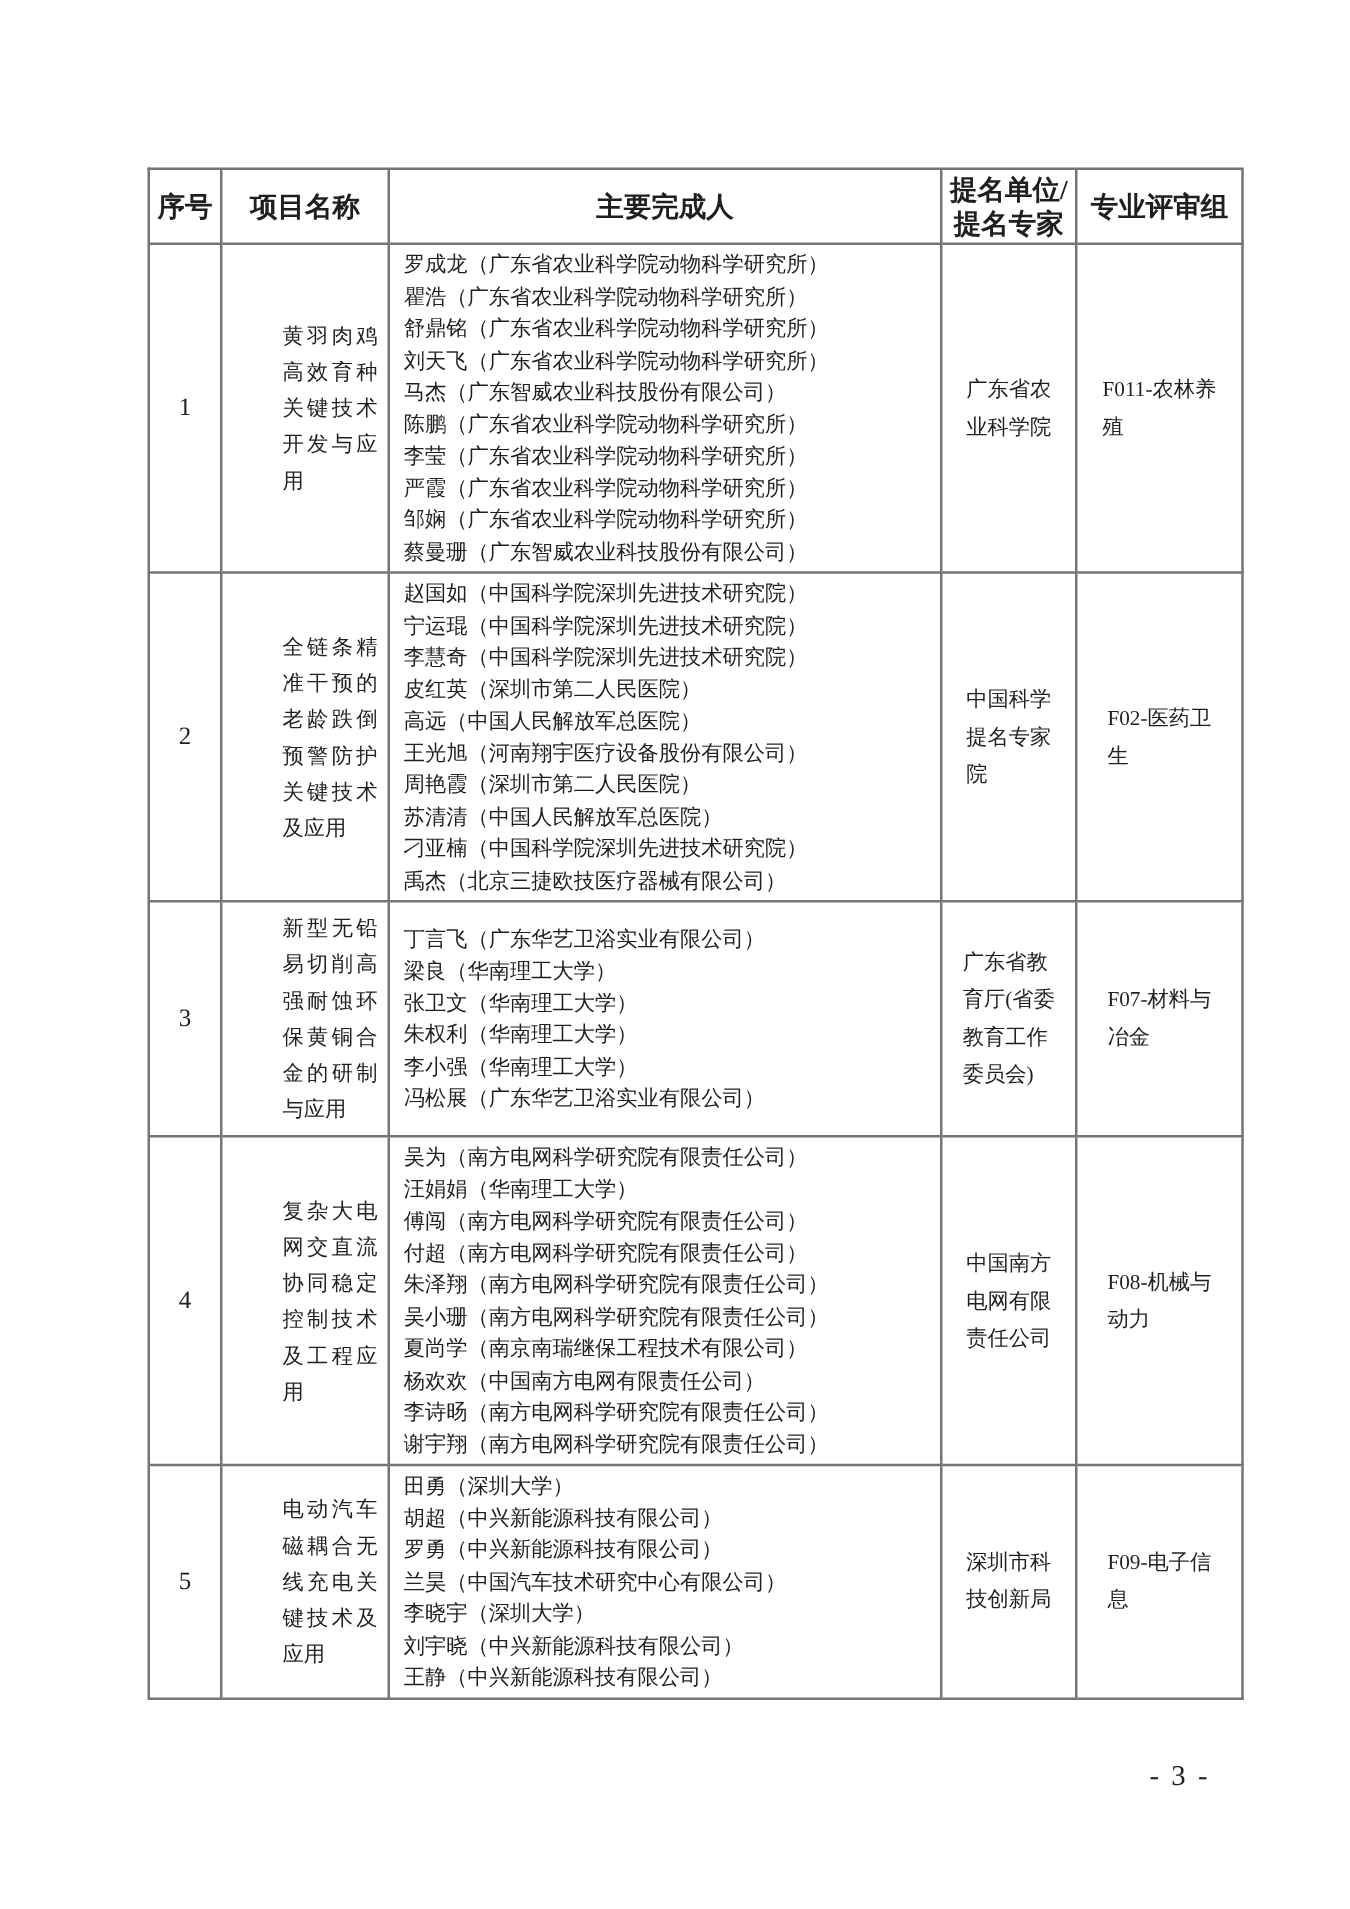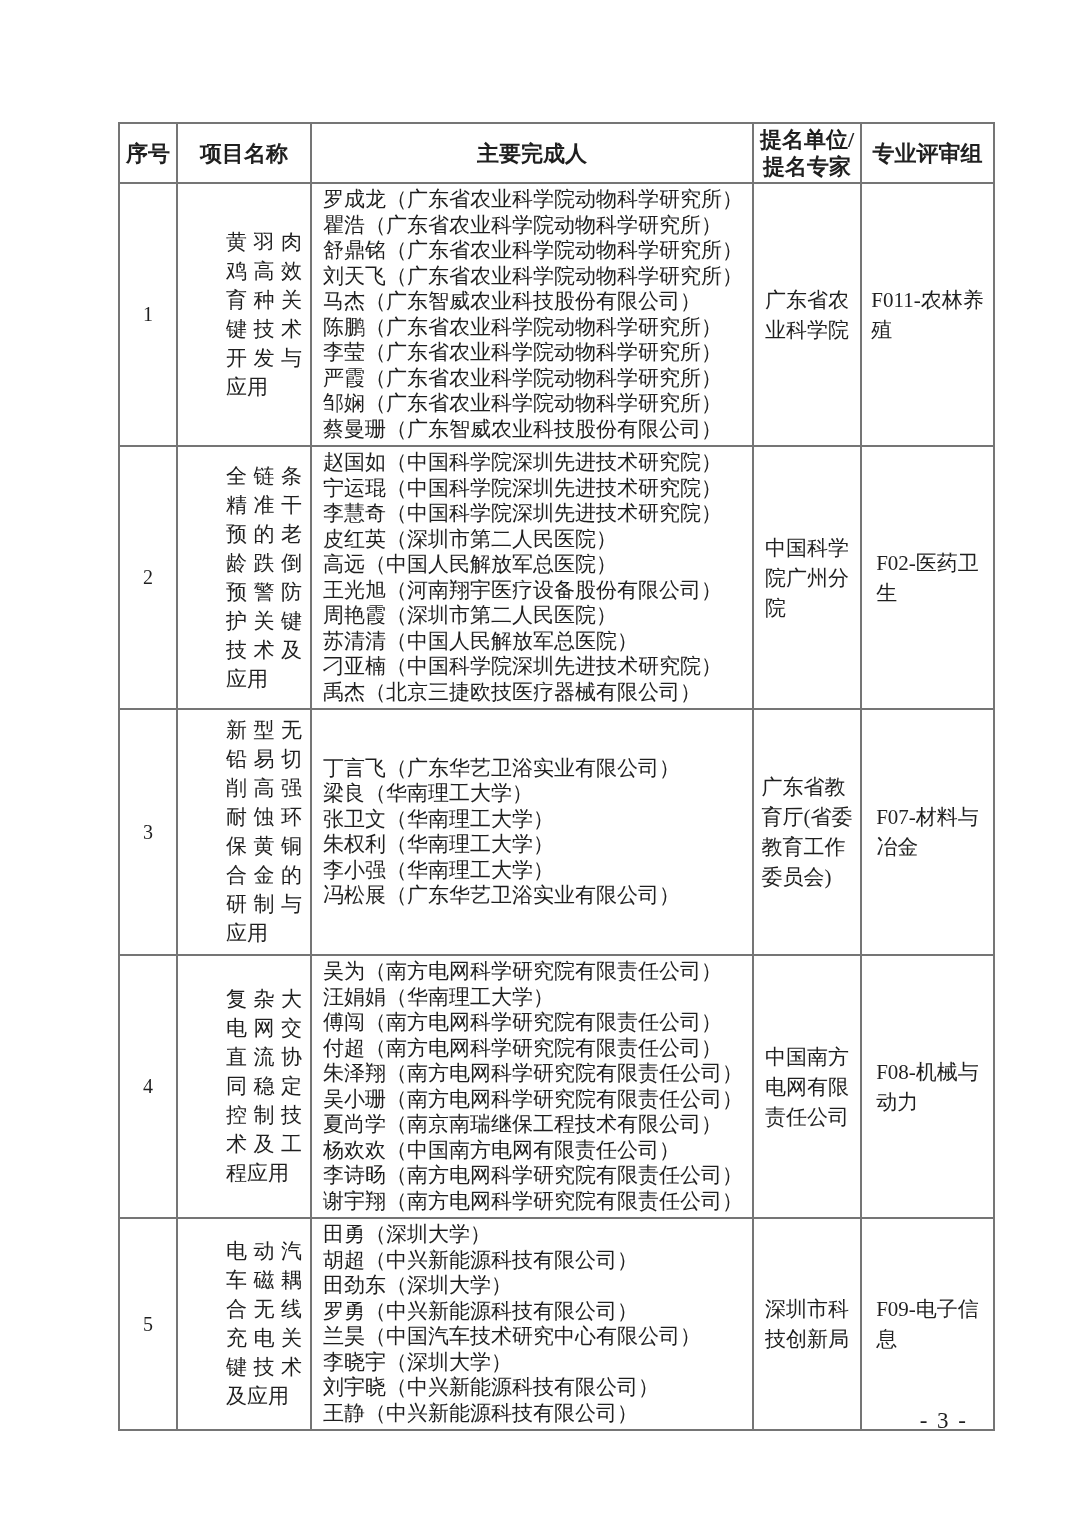--- a/index.html
+++ b/index.html
@@ -14,37 +14,37 @@
   .page {
     position: relative;
     width: 1080px;
     height: 1527px;
     background: #ffffff;
     overflow: hidden;
   }
   .award-table {
     position: absolute;
     left: 118px;
-    top: 122px;
+    top: 134px;
     width: 875px;
     border-top: 2px solid #757575;
     border-left: 2px solid #757575;
   }
   .thead, .trow {
     display: grid;
     grid-template-columns: 58px 134px 442px 108px 133px;
   }
   .cell {
     border-right: 2px solid #757575;
     border-bottom: 2px solid #757575;
     box-sizing: border-box;
     display: flex;
     align-items: center;
     justify-content: center;
-    font-size: 21px;
+    font-size: 17px;
   }
   .thead .cell {
     height: 60px;
     font-weight: bold;
     font-size: 22px;
     line-height: 27px;
     text-align: center;
     white-space: pre-line;
   }
   .c-index {
@@ -139,21 +139,21 @@
               <div class="person-line">皮红英（深圳市第二人民医院）</div>
               <div class="person-line">高远（中国人民解放军总医院）</div>
               <div class="person-line">王光旭（河南翔宇医疗设备股份有限公司）</div>
               <div class="person-line">周艳霞（深圳市第二人民医院）</div>
               <div class="person-line">苏清清（中国人民解放军总医院）</div>
               <div class="person-line">刁亚楠（中国科学院深圳先进技术研究院）</div>
               <div class="person-line">禹杰（北京三捷欧技医疗器械有限公司）</div>
             </div>
           </div>
           <div class="cell c-nominator">中国科学
-院广州分
+提名专家
 院</div>
           <div class="cell c-group">F02-医药卫
 生</div>
         </div>
         <div class="trow">
           <div class="cell c-index">3</div>
           <div class="cell c-project">
             <div class="project-text">新型无铅易切削高强耐蚀环保黄铜合金的研制与应用</div>
           </div>
           <div class="cell c-people">
@@ -200,21 +200,20 @@
         </div>
         <div class="trow">
           <div class="cell c-index">5</div>
           <div class="cell c-project">
             <div class="project-text">电动汽车磁耦合无线充电关键技术及应用</div>
           </div>
           <div class="cell c-people">
             <div class="people">
               <div class="person-line">田勇（深圳大学）</div>
               <div class="person-line">胡超（中兴新能源科技有限公司）</div>
-              <div class="person-line">田劲东（深圳大学）</div>
               <div class="person-line">罗勇（中兴新能源科技有限公司）</div>
               <div class="person-line">兰昊（中国汽车技术研究中心有限公司）</div>
               <div class="person-line">李晓宇（深圳大学）</div>
               <div class="person-line">刘宇晓（中兴新能源科技有限公司）</div>
               <div class="person-line">王静（中兴新能源科技有限公司）</div>
             </div>
           </div>
           <div class="cell c-nominator">深圳市科
 技创新局</div>
           <div class="cell c-group">F09-电子信

